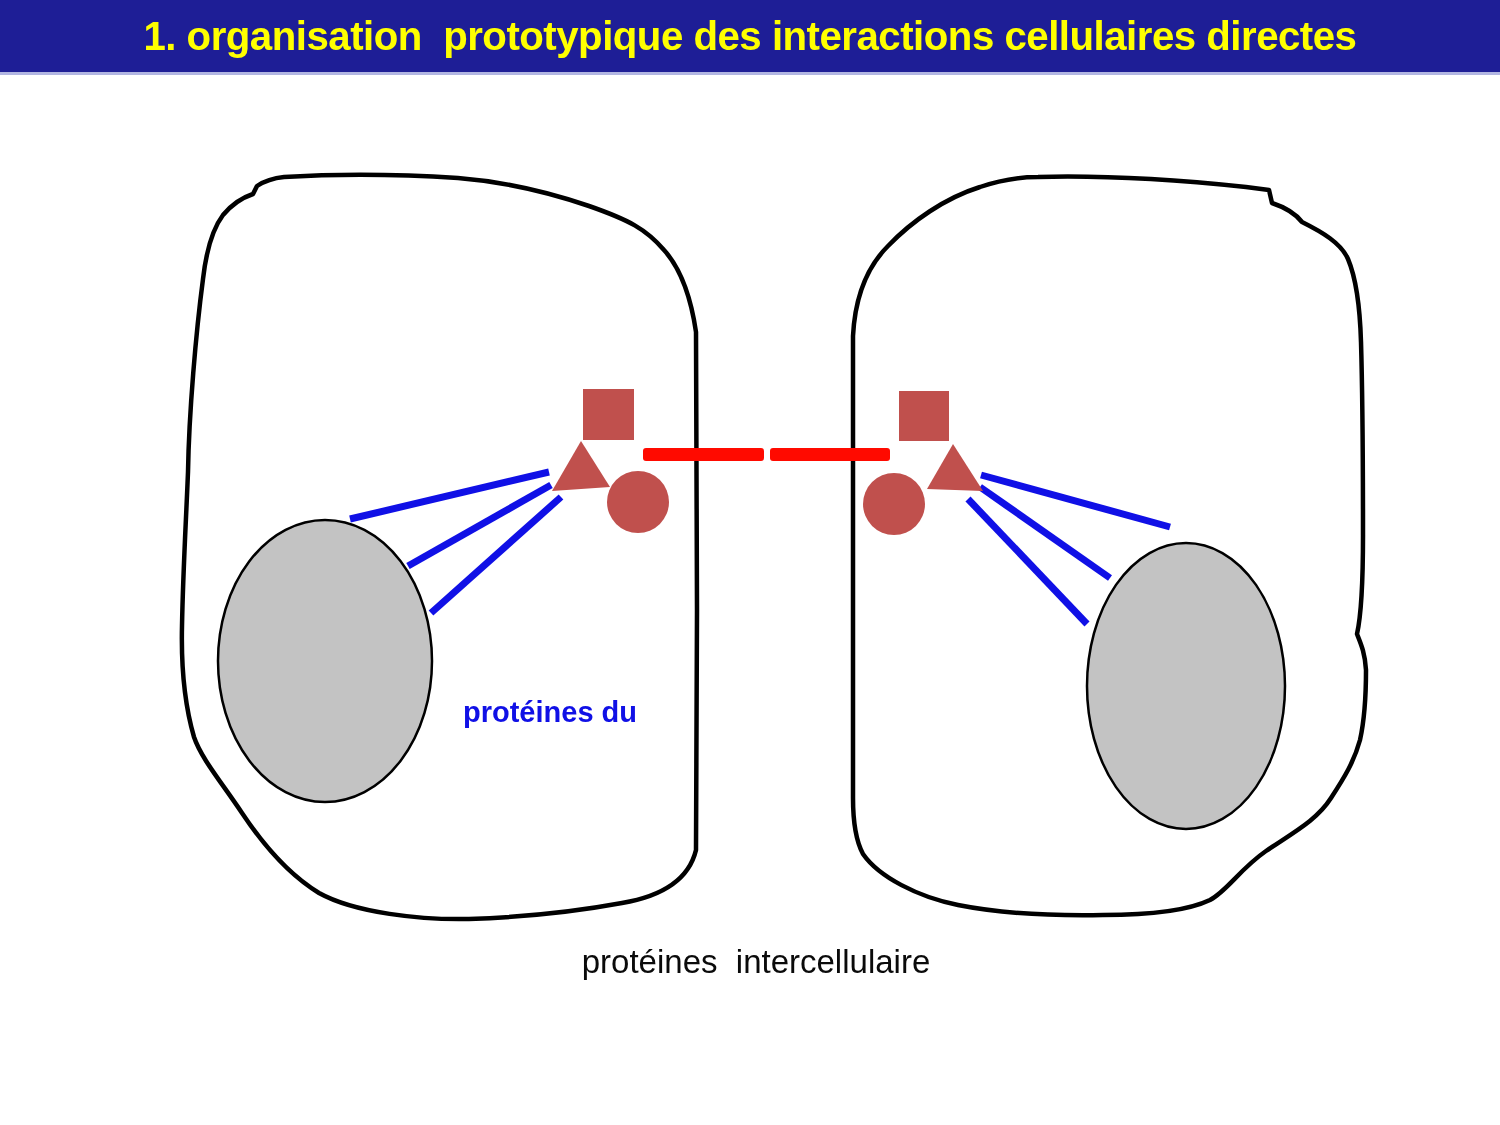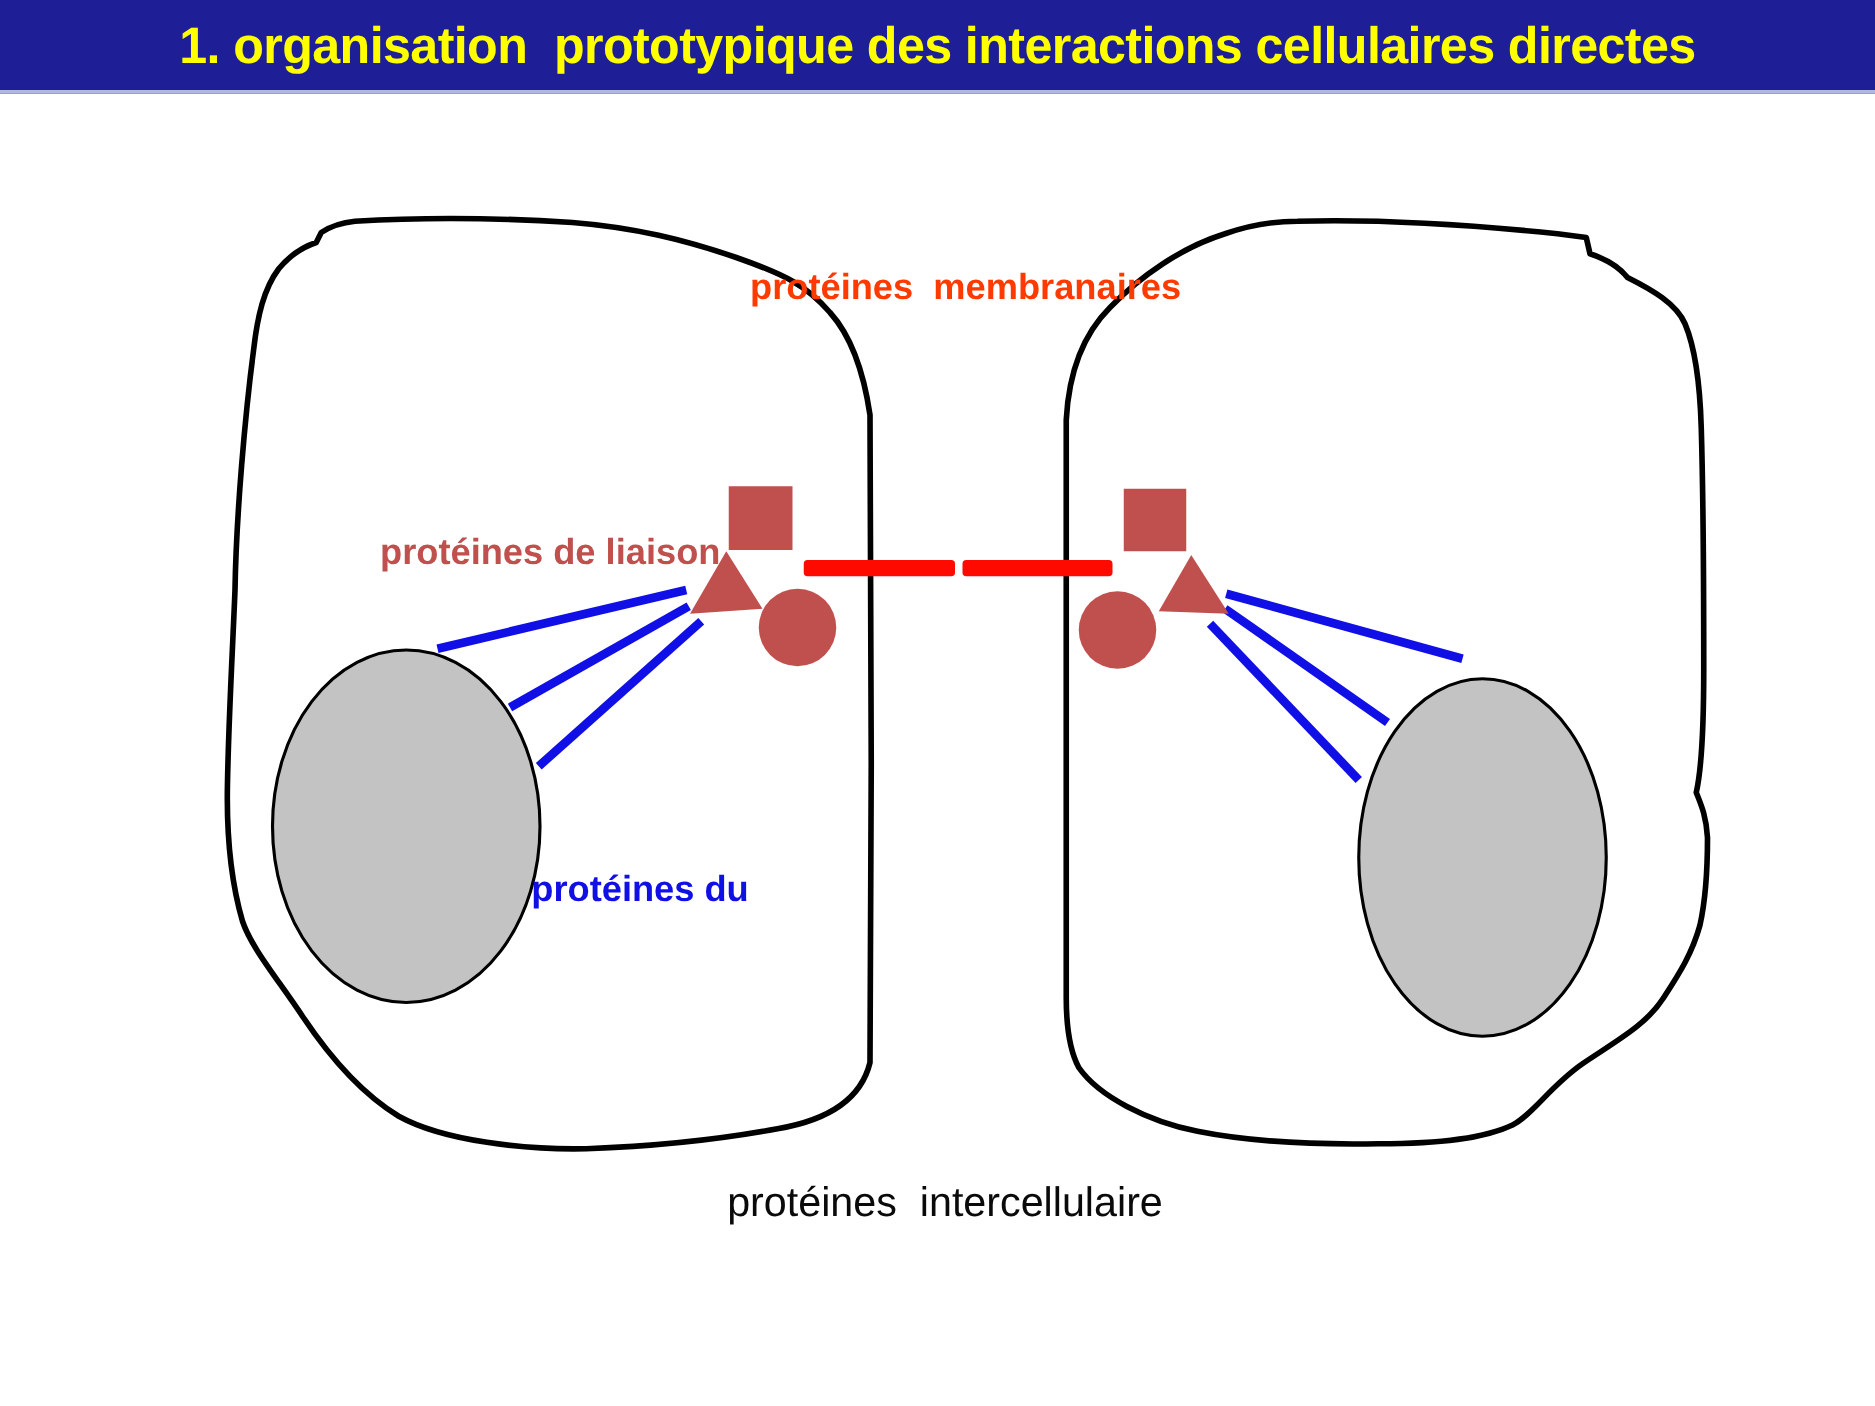--- a/index.html
+++ b/index.html
@@ -22,21 +22,21 @@
     white-space:pre;
     transform:scaleX(0.98);
   }
   .diagram-svg{position:absolute;left:0;top:0;}
   .label{
     position:absolute;font-weight:bold;font-size:29px;line-height:37px;
     white-space:pre-wrap;
   }
   .label-membrane{left:600px;top:138px;color:var(--membrane-label,#ff3a00);}
   .label-adapter{left:304px;top:350px;color:var(--adapter,#c0504d);}
-  .label-cytoskeleton{left:425px;top:620px;width:212px;text-align:left;color:var(--cytoskeleton-blue,#1010e6);}
+  .label-cytoskeleton{left:425px;top:620px;width:212px;text-align:right;color:var(--cytoskeleton-blue,#1010e6);}
   .caption{
     position:absolute;left:506px;top:943px;width:500px;text-align:center;
     font-size:33px;color:#0a0a0a;font-weight:normal;white-space:pre-wrap;
   }
 </style>
 </head>
 <body>
 
 <div class="slide">
 
@@ -115,25 +115,23 @@
       <circle cx="894" cy="504" r="31"></circle>
     </g>
 
     <g style="fill:var(--receptor-red,#ff0a00)">
       <rect x="643" y="448" width="121" height="13" rx="3"></rect>
       <rect x="770" y="448" width="120" height="13" rx="3"></rect>
     </g>
   </svg>
 
   <div class="label label-membrane">
-    <div>protéines  membranaires</div>
   </div>
 
   <div class="label label-adapter">
-    <div>protéines de liaison</div>
   </div>
 
   <div class="label label-cytoskeleton">
     <div>protéines du</div>
   </div>
 
   <div class="caption">protéines  intercellulaire</div>
 
 </div>
 

